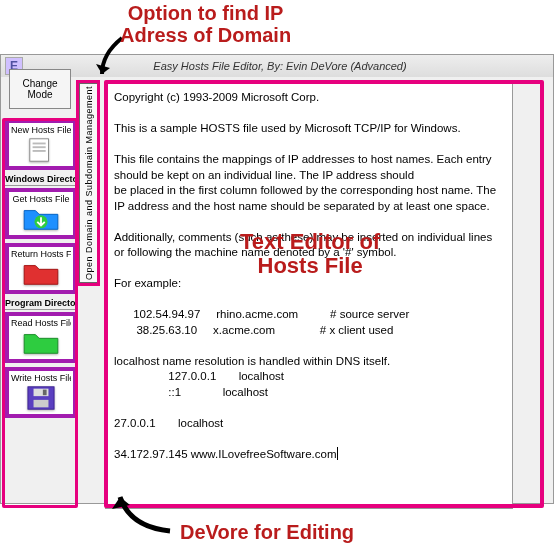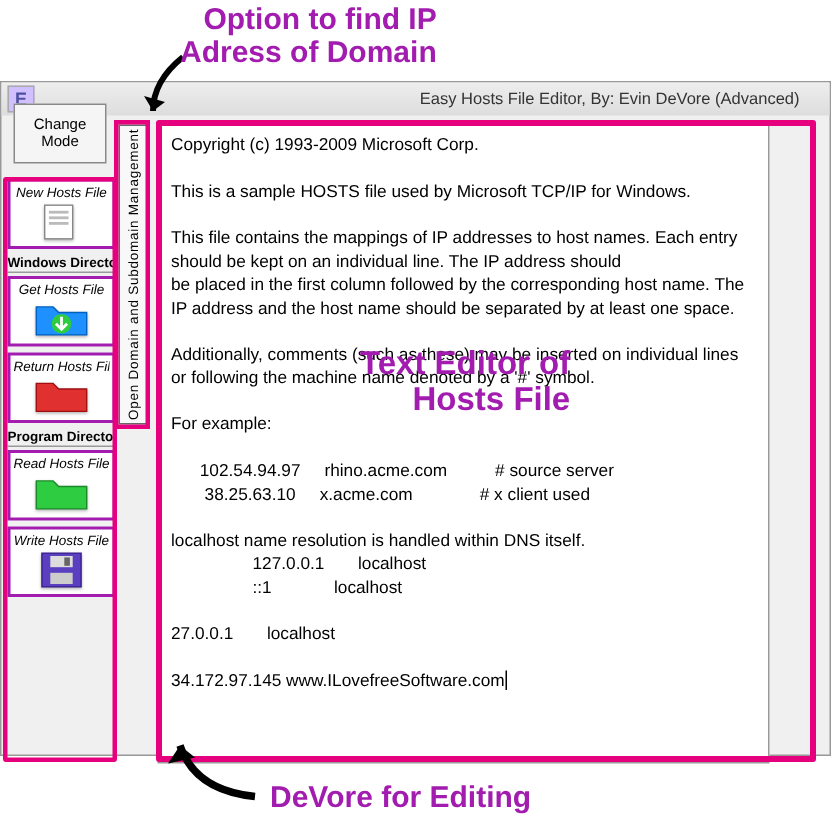--- a/index.html
+++ b/index.html
@@ -1,38 +1,38 @@
 <!DOCTYPE html>
 <html><head>
 <meta charset="utf-8">
 <style>
 * { box-sizing: border-box; margin: 0; padding: 0; }
 body { font-family: Arial, sans-serif; width: 554px; height: 547px; position: relative; background: #fff; overflow: hidden; }
 
-.annotation { position: absolute; font-weight: bold; font-size: 20px; color: #a21caf; text-align: right; line-height: 1.1; z-index: 100; }
+.annotation { position: absolute; font-weight: bold; font-size: 20px; color: #b91c1c; text-align: center; line-height: 1.1; z-index: 100; }
 .ann-top { top: 2px; left: 120px; }
 .ann-mid { top: 230px; left: 240px; font-size: 22px; }
 .ann-bot { bottom: 4px; left: 180px; }
 
 .arrow { position: absolute; z-index: 99; }
 
 .app-window { position: absolute; top: 54px; left: 0; width: 554px; height: 450px; background: #f0f0f0; border: 1px solid #999; }
 .titlebar { height: 22px; background: linear-gradient(#eee,#ddd); display: flex; align-items: center; font-size: 11px; color: #333; }
 .e-icon { width: 18px; height: 18px; background: #d0c0ff; color:#5050a0; border:1px solid #aaa; display:inline-flex;align-items:center;justify-content:center;font-weight:bold;font-size:12px;margin:0 4px; }
-.title-text { flex:1; text-align:right; padding-right:20px; }
+.title-text { flex:1; text-align:center; padding-right:20px;font-style:italic; }
 
 .change-mode { position:absolute; top:14px; left:8px; width:62px; height:40px; border:1px solid #888; background:#f5f5f5; font-size:10px; display:flex; align-items:center; justify-content:center; text-align:center; cursor:pointer; }
 
 .side-tab { position:absolute; top:28px; left:78px; width:20px; height:200px; border:1px solid #666; background:#f8f8f8; font-size:9px; writing-mode: vertical-rl; transform: rotate(180deg); display:flex; align-items:center; justify-content:center; cursor:pointer; letter-spacing:0.5px; }
 .side-tab-hl { position:absolute; top:80px; left:76px; width:24px; height:206px; border:3px solid #e6007e; z-index:50; pointer-events:none; }
 
 .sidebar { position:absolute; top:64px; left:4px; width:72px; height:386px; }
 .sidebar-hl { position:absolute; top:118px; left:2px; width:76px; height:390px; border:3px solid #e6007e; z-index:50; pointer-events:none; border-radius:2px; }
 .side-section-title { font-size:9px; font-weight:bold; border-bottom:1px solid #999; margin:3px 0 2px 0; padding-bottom:1px; white-space:nowrap; overflow:hidden; }
-.side-btn { border:2px solid #a21caf; background:#fff; margin-bottom:4px; padding:2px; cursor:pointer;font-style:italic; }
+.side-btn { border:4px solid #a21caf; background:#fff; margin-bottom:4px; padding:2px; cursor:pointer; }
 .side-btn-label { font-size:9px; text-align:center; margin-bottom:1px; white-space:nowrap; overflow:hidden; }
 .side-icon { width:38px; height:28px; margin:0 auto; display:block; }
 
 .editor-hl { position:absolute; top:80px; left:104px; width:440px; height:428px; border:4px solid #e6007e; z-index:50; pointer-events:none; border-radius:2px; }
 .editor { position:absolute; top:28px; left:104px; width:408px; height:426px; background:#fff; border:1px solid #999; padding:6px 8px; font-size:11.5px; line-height:1.35; font-family: Arial, sans-serif; overflow:hidden; }
 .editor .line { white-space:pre-wrap; }
 .caret { display:inline-block; width:1px; height:13px; background:#000; vertical-align:text-bottom; margin-left:1px; }
 
 svg.folder { filter: drop-shadow(0 1px 1px rgba(0,0,0,0.3)); }
 </style>

